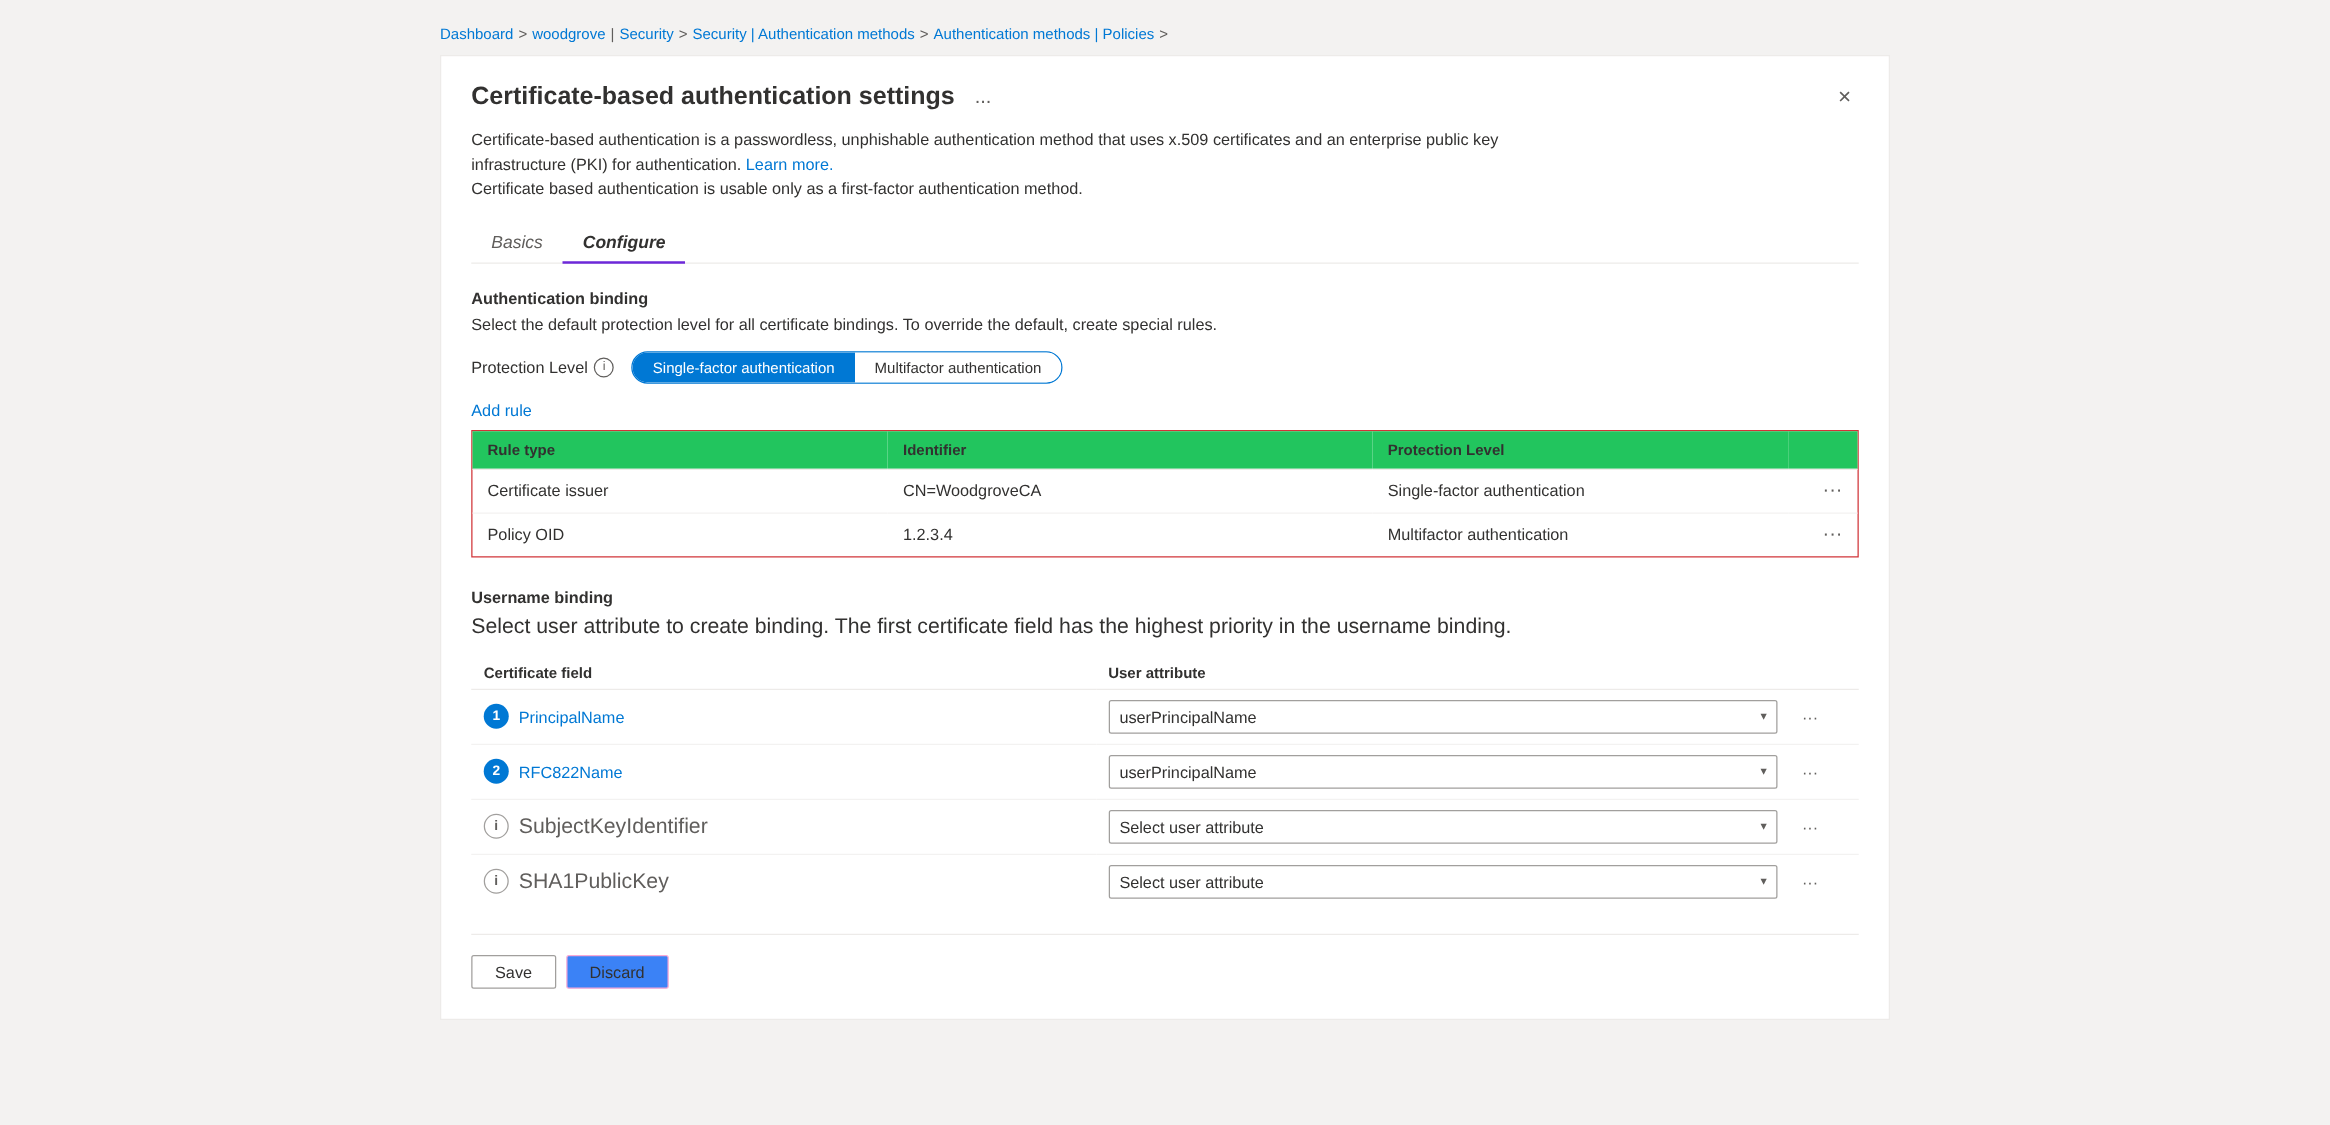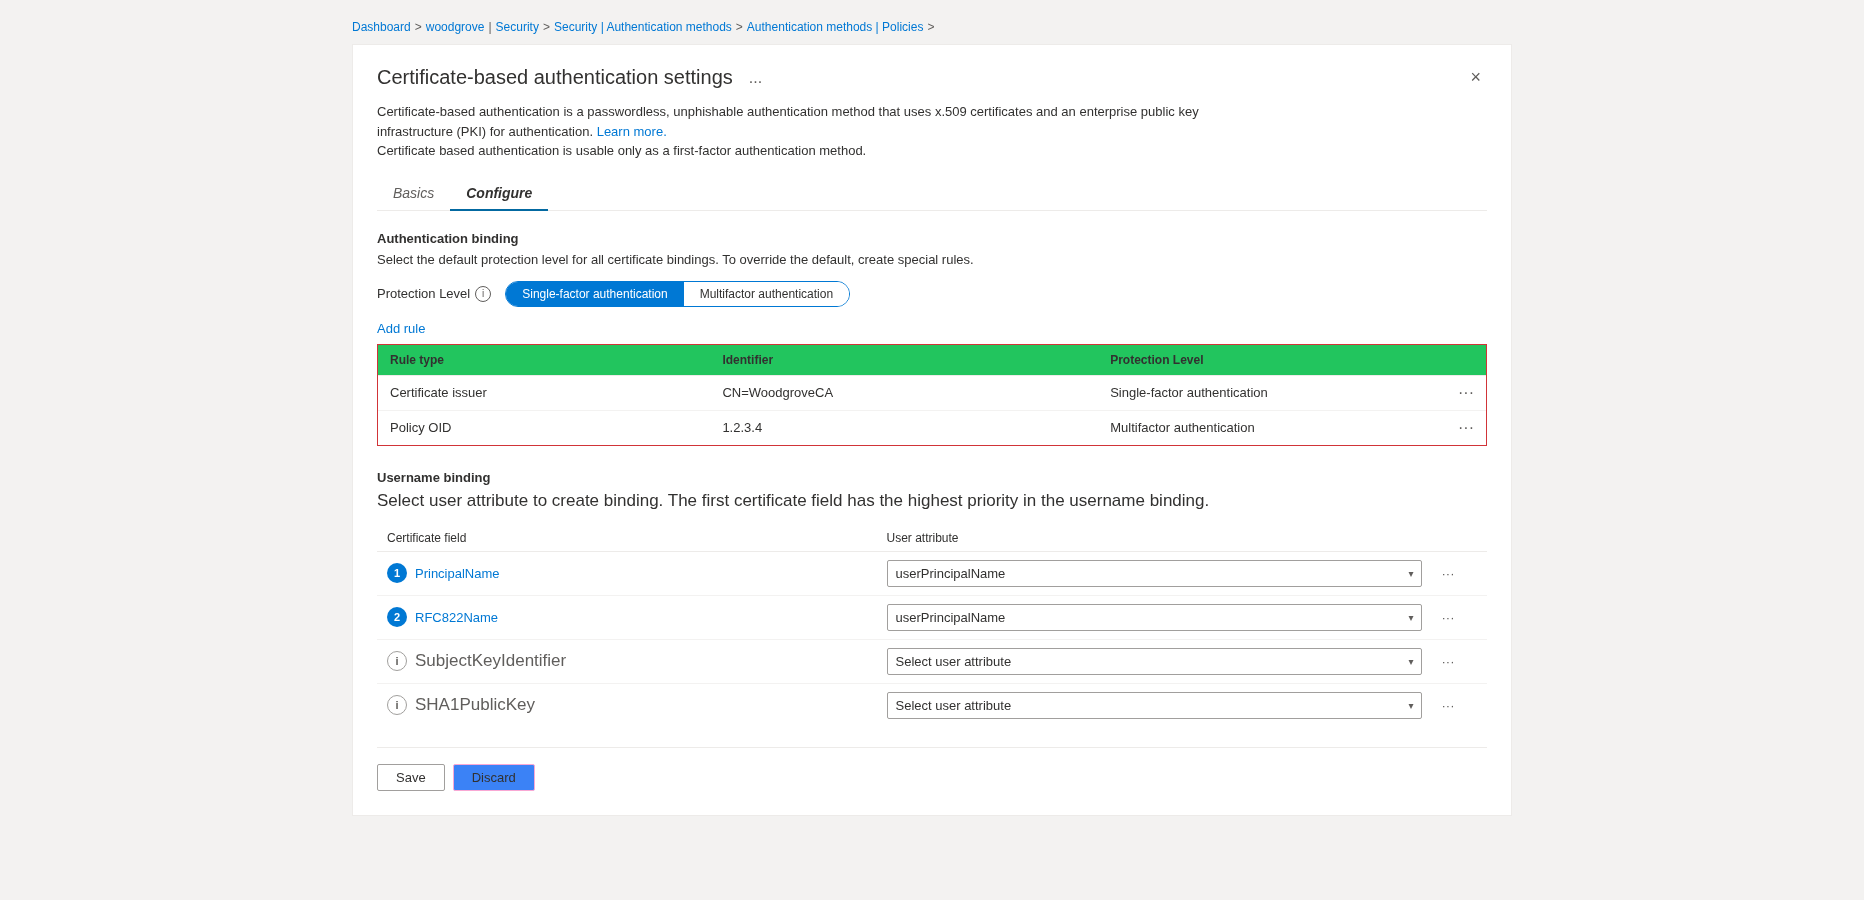--- a/index.html
+++ b/index.html
@@ -37,21 +37,21 @@
       position: relative;
     }
     .panel-header {
       display: flex;
       align-items: center;
       justify-content: space-between;
       margin-bottom: 12px;
     }
     .panel-title {
       font-size: 20px;
-      font-weight: 400;
+      font-weight: 700;
       color: #323130;
     }
     .panel-header-left {
       display: flex;
       align-items: center;
       gap: 10px;
     }
     .ellipsis-btn {
       background: none;
       border: none;
@@ -91,21 +91,21 @@
       cursor: pointer;
       font-size: 14px;
       color: #605e5c;
       border-bottom: 2px solid transparent;
       margin-bottom: -1px;
       font-style: italic;
     }
     .tab.active {
       color: #323130;
       font-weight: 600;
-      border-bottom: 2px solid #0369a1;
+      border-bottom: 2px solid #6d28d9;
     }
 
     
     .section-title {
       font-size: 13px;
       font-weight: 700;
       margin-bottom: 6px;
     }
     .section-desc {
       font-size: 13px;
@@ -204,21 +204,21 @@
     .username-section { margin-bottom: 20px; }
     .ub-desc { font-size: 17px; margin-bottom: 14px; }
     .ub-table {
       width: 100%;
       border-collapse: collapse;
     }
     .ub-table th {
       text-align: left;
       padding: 6px 10px;
       font-size: 12px;
-      font-weight: 400;
+      font-weight: 700;
       color: #323130;
       border-bottom: 1px solid #edebe9;
     }
     .ub-table td {
       padding: 8px 10px;
       font-size: 13px;
       vertical-align: middle;
     }
     .ub-table tr { border-bottom: 1px solid #f3f2f1; }
     .ub-table tr:last-child { border-bottom: none; }

